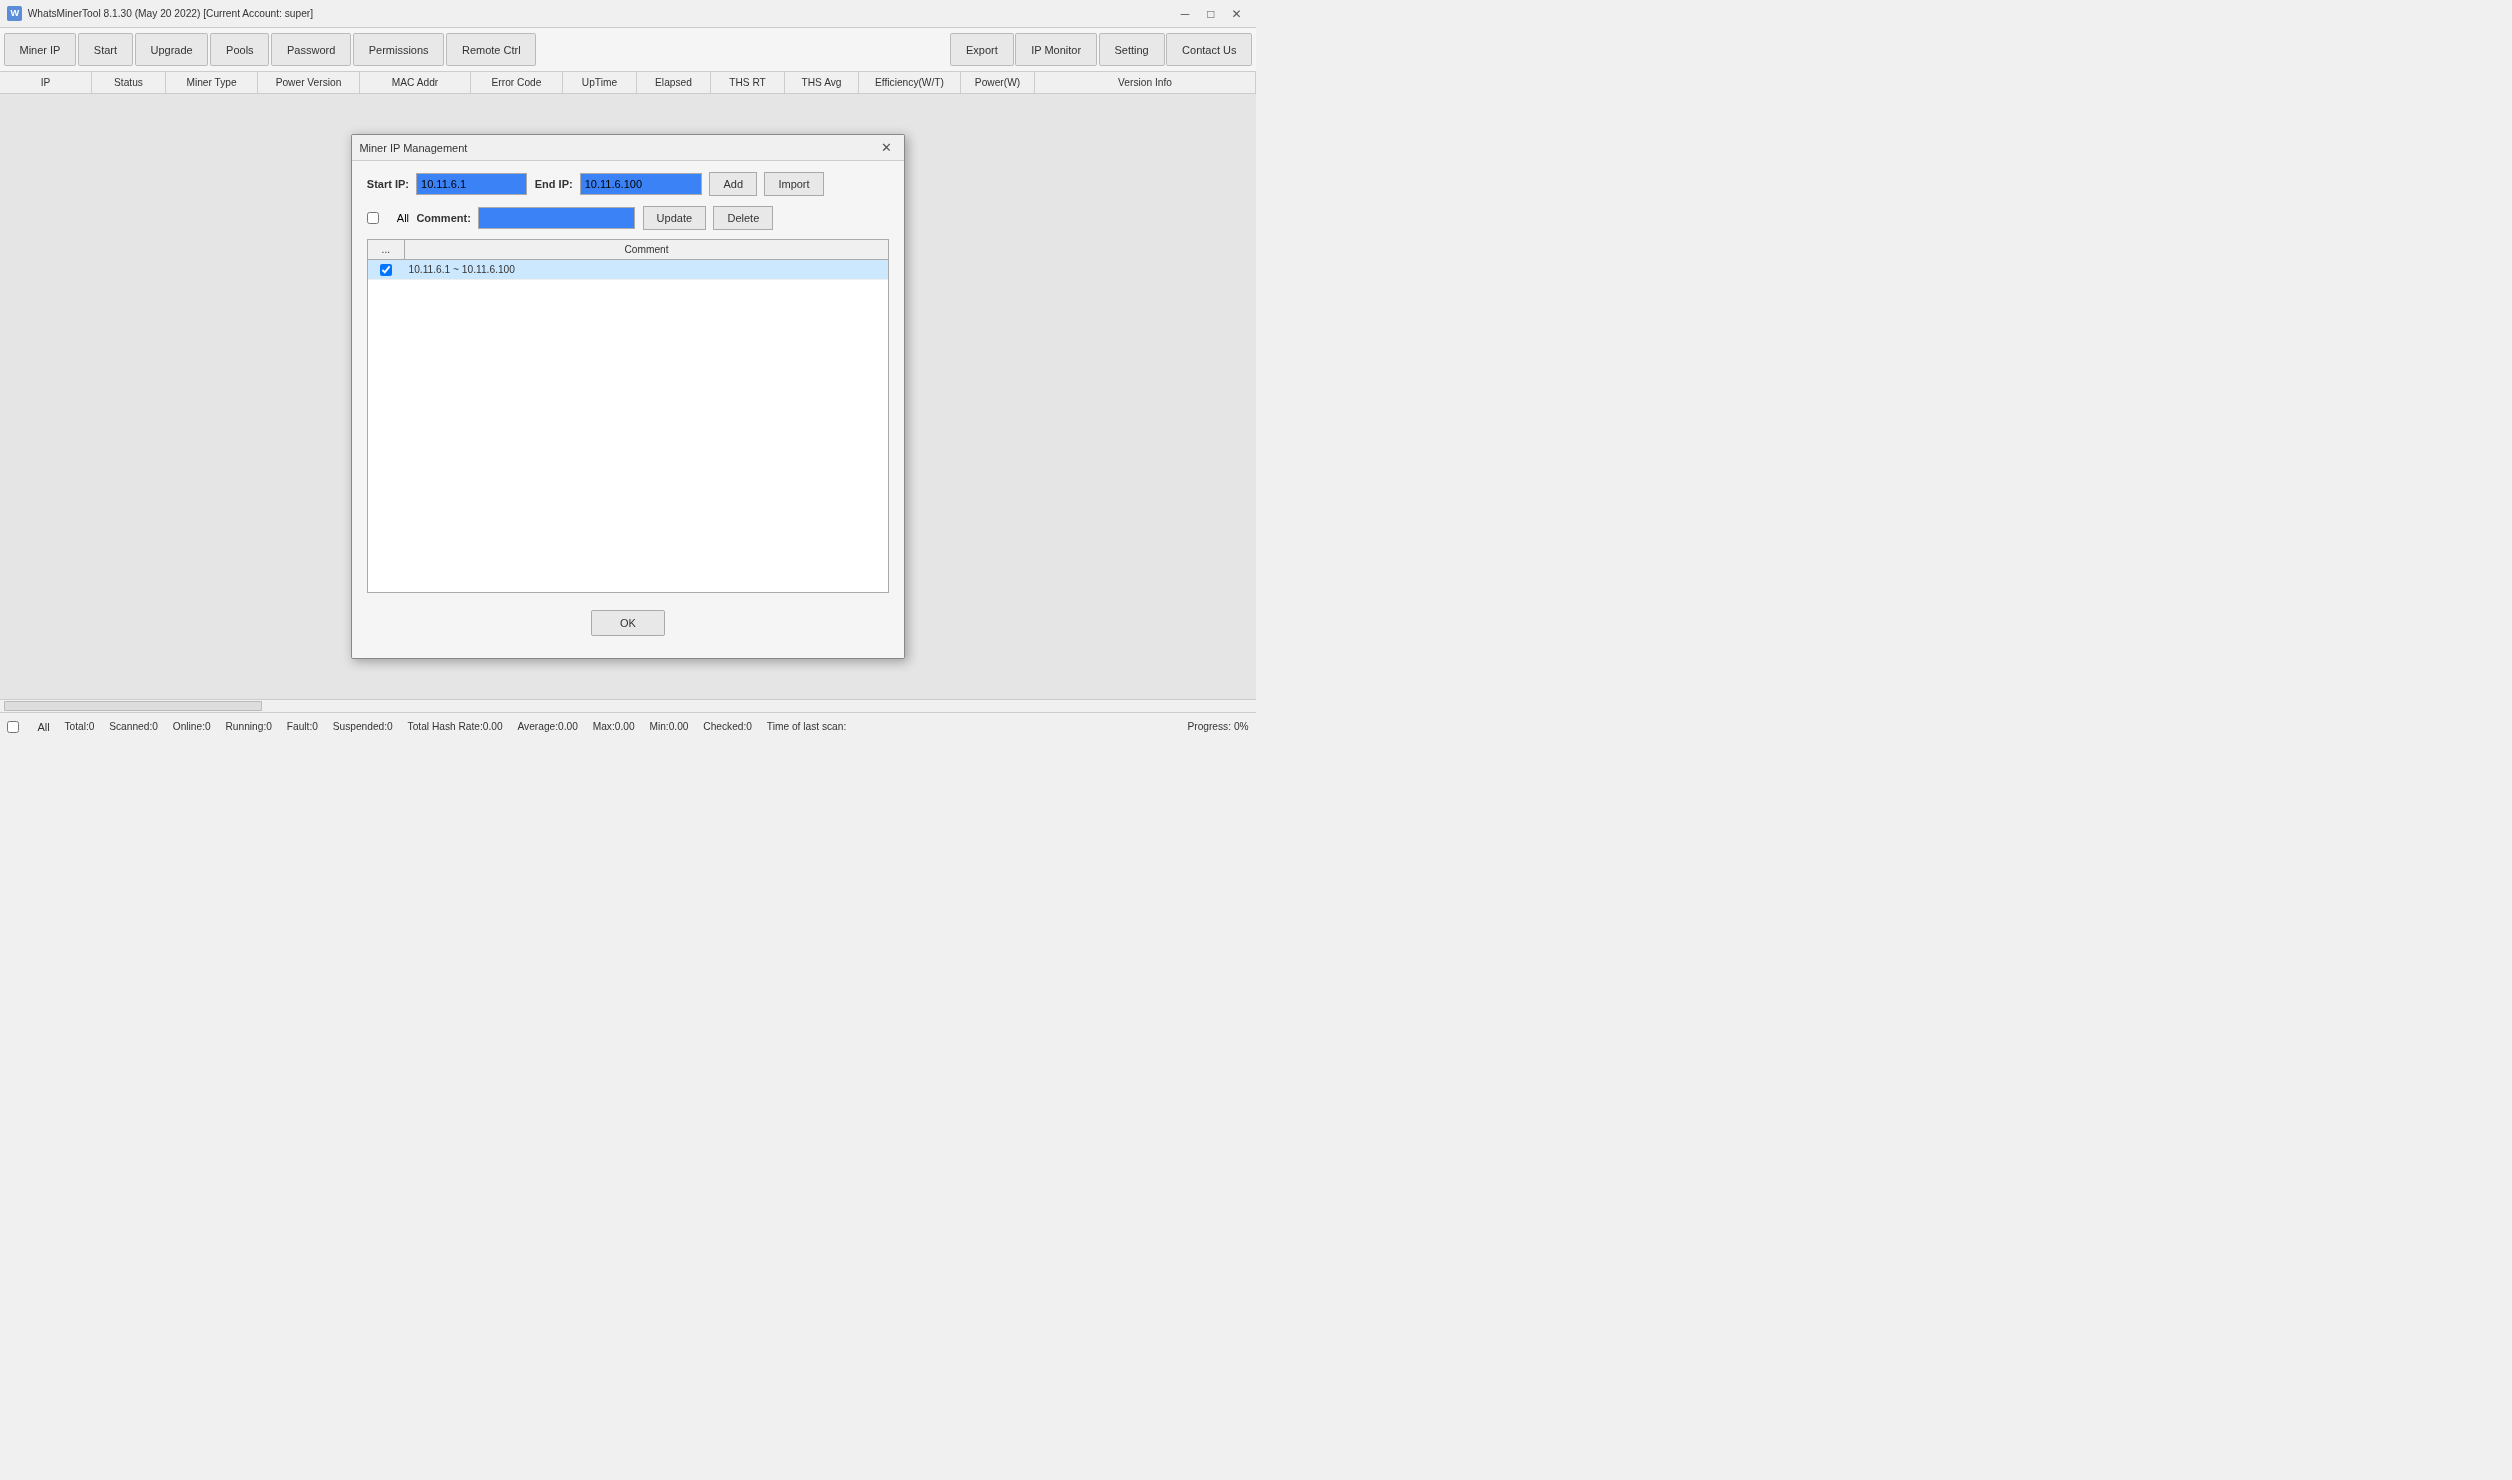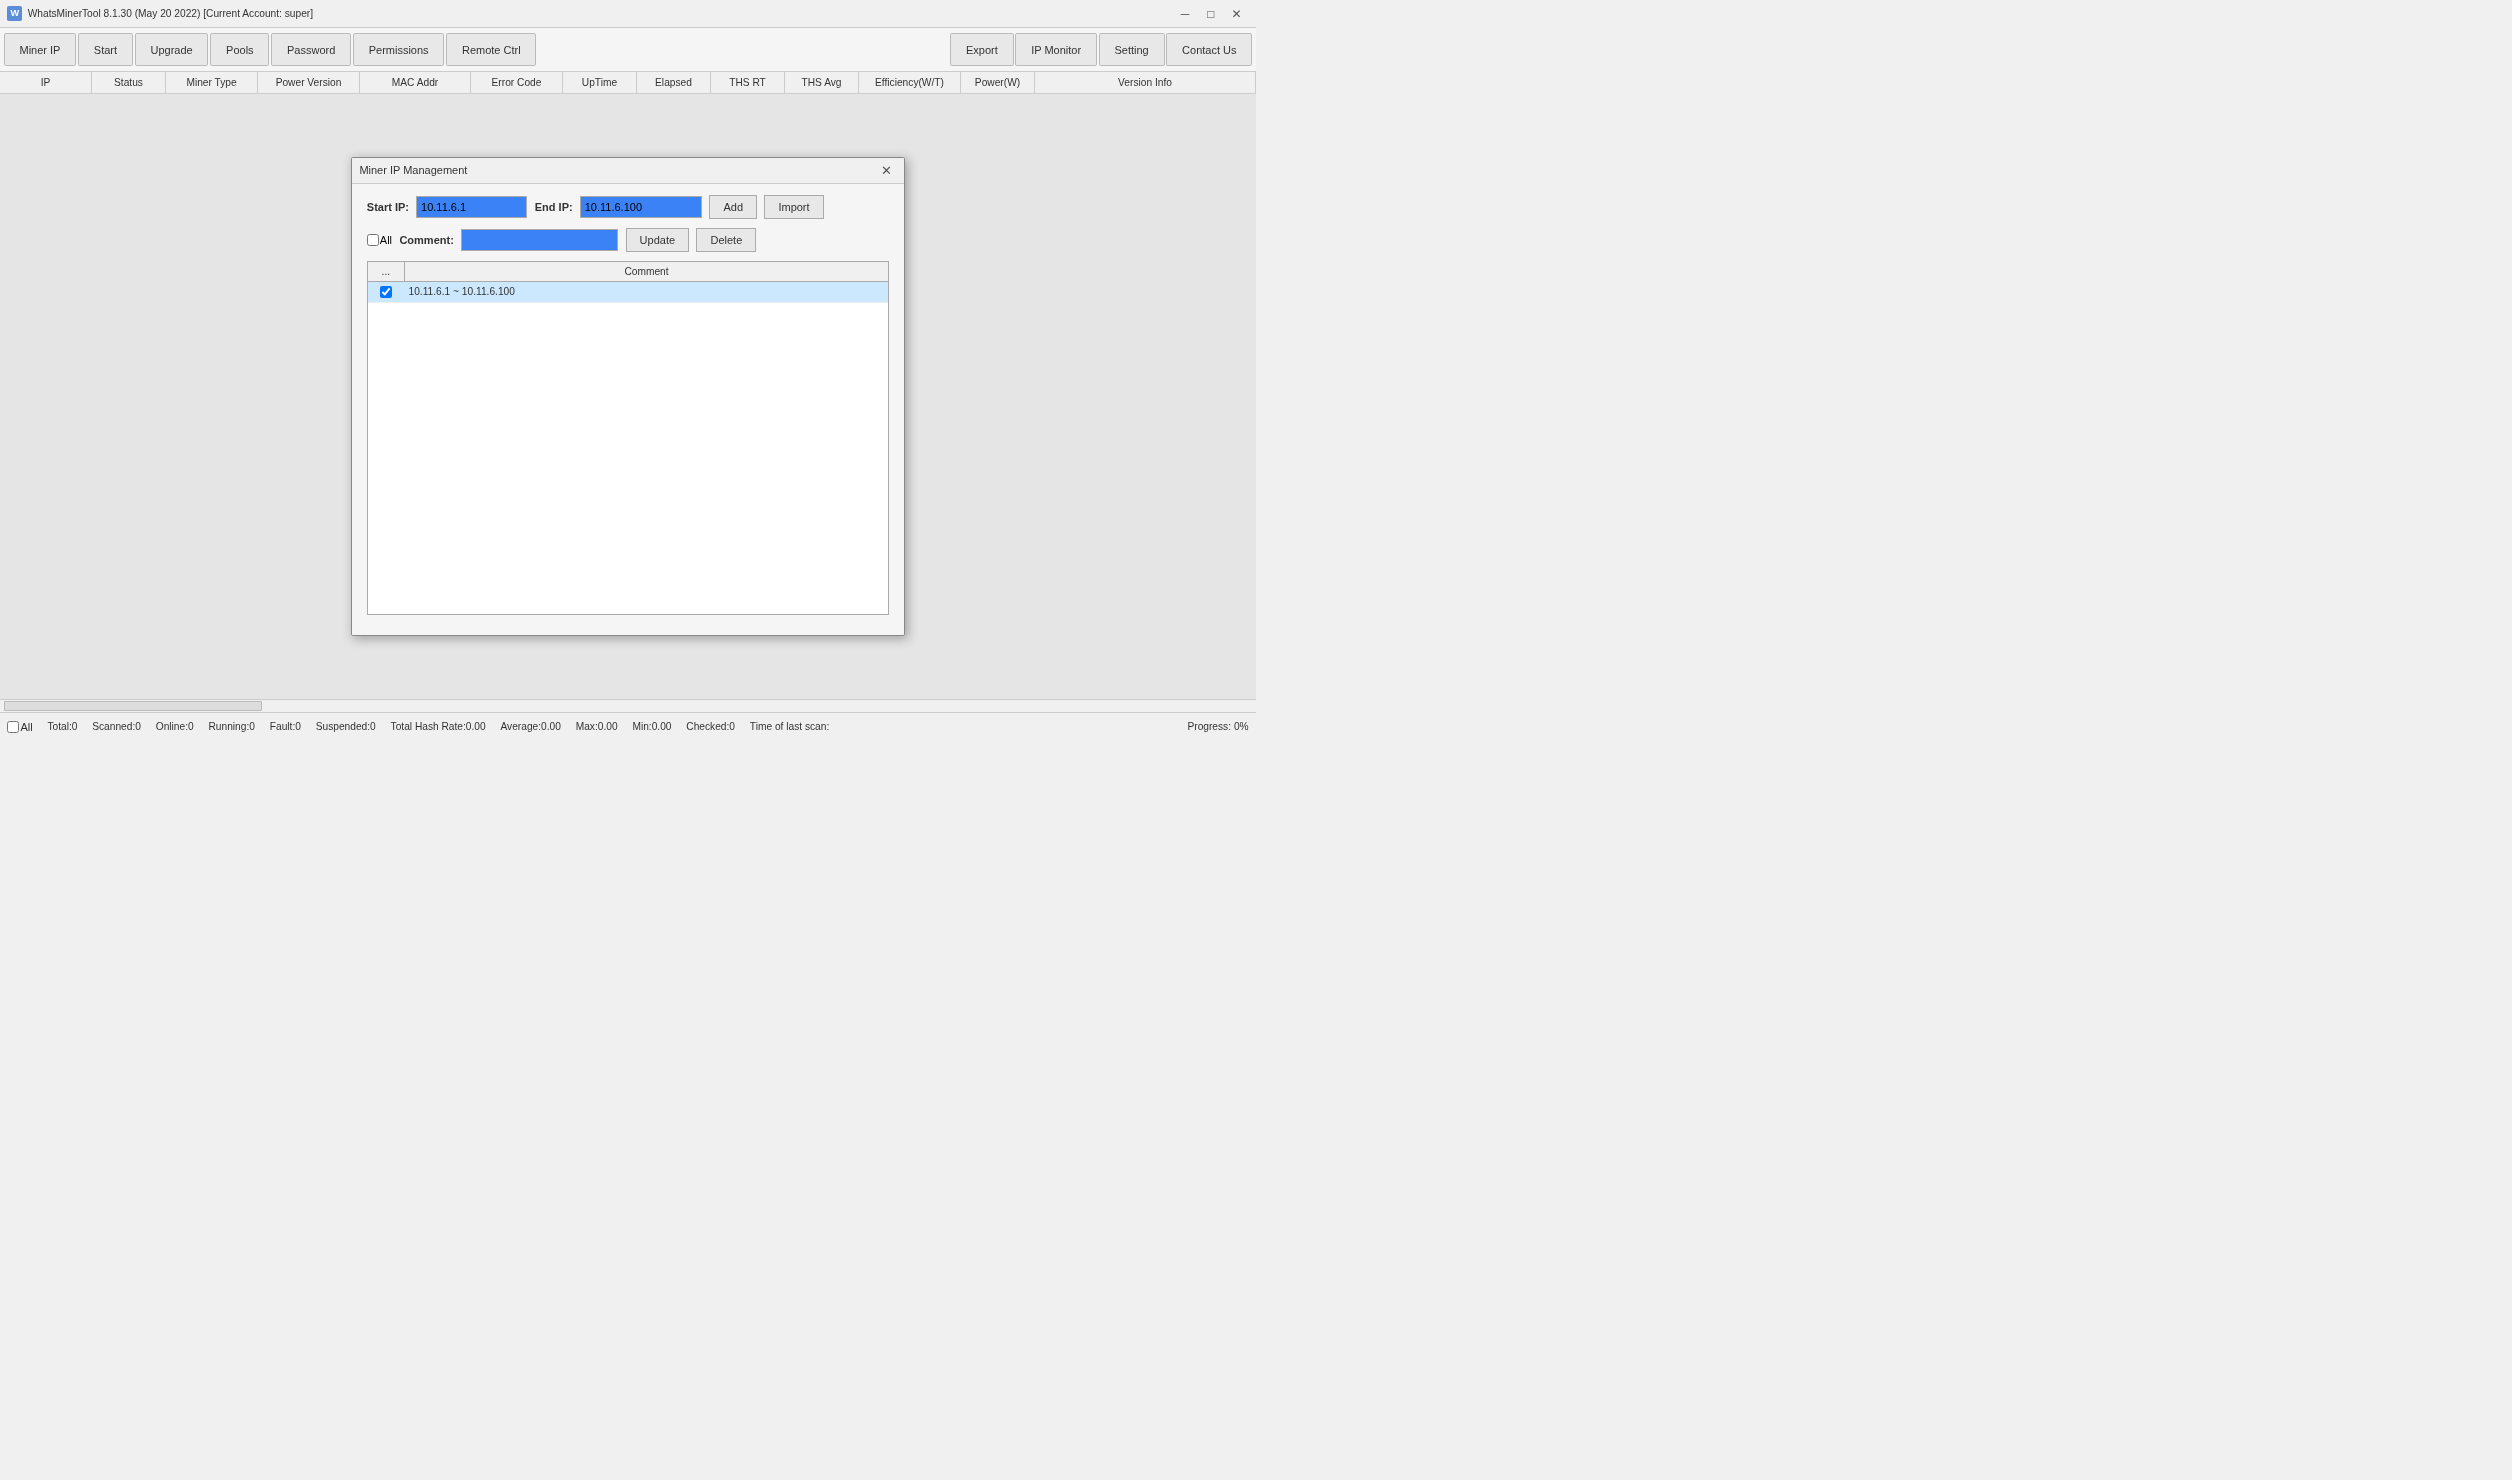--- a/index.html
+++ b/index.html
@@ -221,21 +221,21 @@
       border-radius: 0;
       cursor: pointer;
       font-size: 11px;
       color: #333;
       white-space: nowrap;
     }
 
     .checkbox-label {
       display: flex;
       align-items: flex-start;
-      gap: 1px;
+      gap: 18px;
       font-size: 11px;
       cursor: pointer;
     }
 
     
     .ip-list-container {
       border: 0.9px solid #aaa;
       background: white;
       margin: 0 0 9.2px 0;
     }
@@ -395,20 +395,23 @@
           <div class="ip-list-body">
             <div class="ip-list-row selected">
               <div class="ip-list-cell ellipsis">
                 <input type="checkbox" checked="" style="">
               </div>
               <div class="ip-list-cell">10.11.6.1 ~ 10.11.6.100</div>
             </div>
           </div>
         </div>
 
+        <div class="dialog-footer">
+          <button class="ok-btn">OK</button>
+        </div>
 
       </div>
     </div>
   </div>
 
 </div>
 
 <div class="status-scrollbar">
   <div class="scrollbar-track"></div>
 </div>

